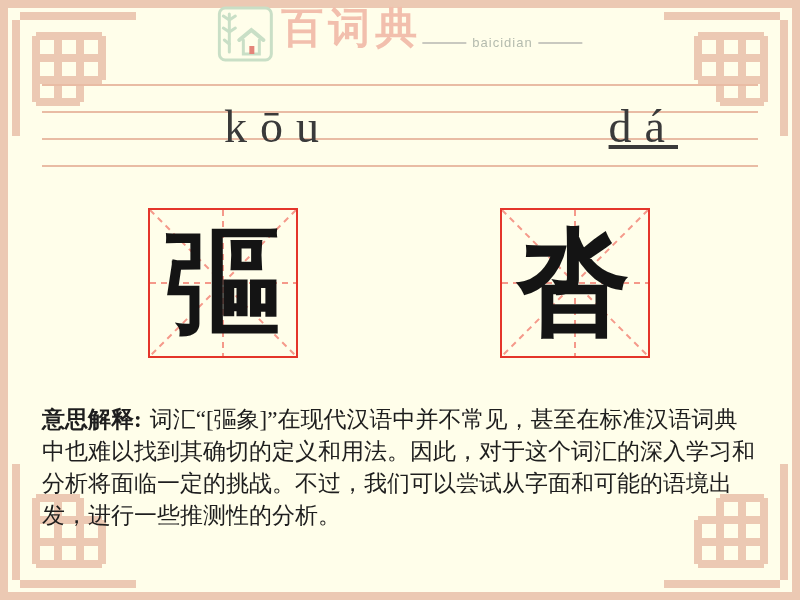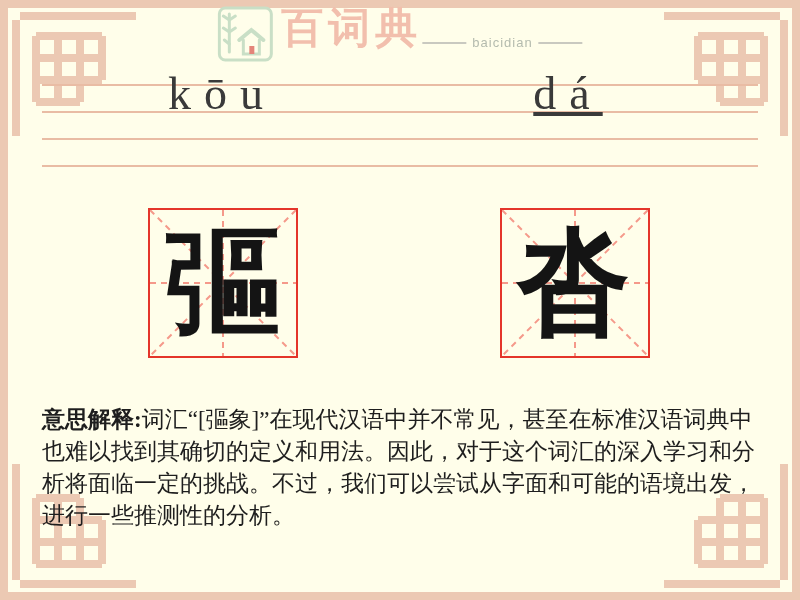--- a/index.html
+++ b/index.html
@@ -36,21 +36,21 @@
   .brand-sub .dash{width:44px;height:2px;background:#C9C9C0;}
   .brand-sub .subtext{
     font-family:"Liberation Sans","DejaVu Sans",sans-serif;
     font-size:13px;color:#B4BBAE;letter-spacing:1px;
   }
 
   
   .rule-line{position:absolute;left:42px;width:716px;height:2px;background:#E9BCA4;}
   .rl1{top:84px;}  .rl2{top:111px;} .rl3{top:138px;} .rl4{top:165px;}
   .pinyin{
-    position:absolute;top:71px;width:220px;text-align:center;
+    position:absolute;top:104px;width:220px;text-align:right;
     font-size:46px;color:#3A3A3A;letter-spacing:13px;line-height:1;
     font-family:"Liberation Serif","DejaVu Serif",serif;
   }
   .pinyin.p1{left:112px;}
   .pinyin.p2{left:458px;text-decoration:underline;}
 
   
   .char-box{
     position:absolute;top:208px;width:150px;height:150px;
     border:2px solid #E4352A;box-sizing:border-box;background:#FFFEEA;
@@ -63,21 +63,21 @@
     font-size:116px;font-weight:bold;color:#141414;line-height:1;
     font-family:"Liberation Serif","DejaVu Serif",serif;
   }
 
   
   .definition{
     position:absolute;left:42px;top:404px;width:718px;
     font-size:23px;line-height:32px;color:#1E1E1E;
     font-family:"Liberation Serif","DejaVu Serif",serif;
   }
-  .definition .label{font-weight:bold;margin-right:0;}
+  .definition .label{font-weight:bold;margin-right:8px;}
 </style>
 </head>
 <body>
 
 <div class="frame"></div>
 
 <div class="corner tl">
   <svg viewBox="0 0 140 140" fill="none" stroke="#ECC9B3" stroke-width="8">
     <path d="M20 16 H58 M16 20 V58 M58 16 H136 M16 58 V136"></path>
     <path d="M36 36 H102 M36 58 H102 M36 80 H102 M36 102 H80"></path>

